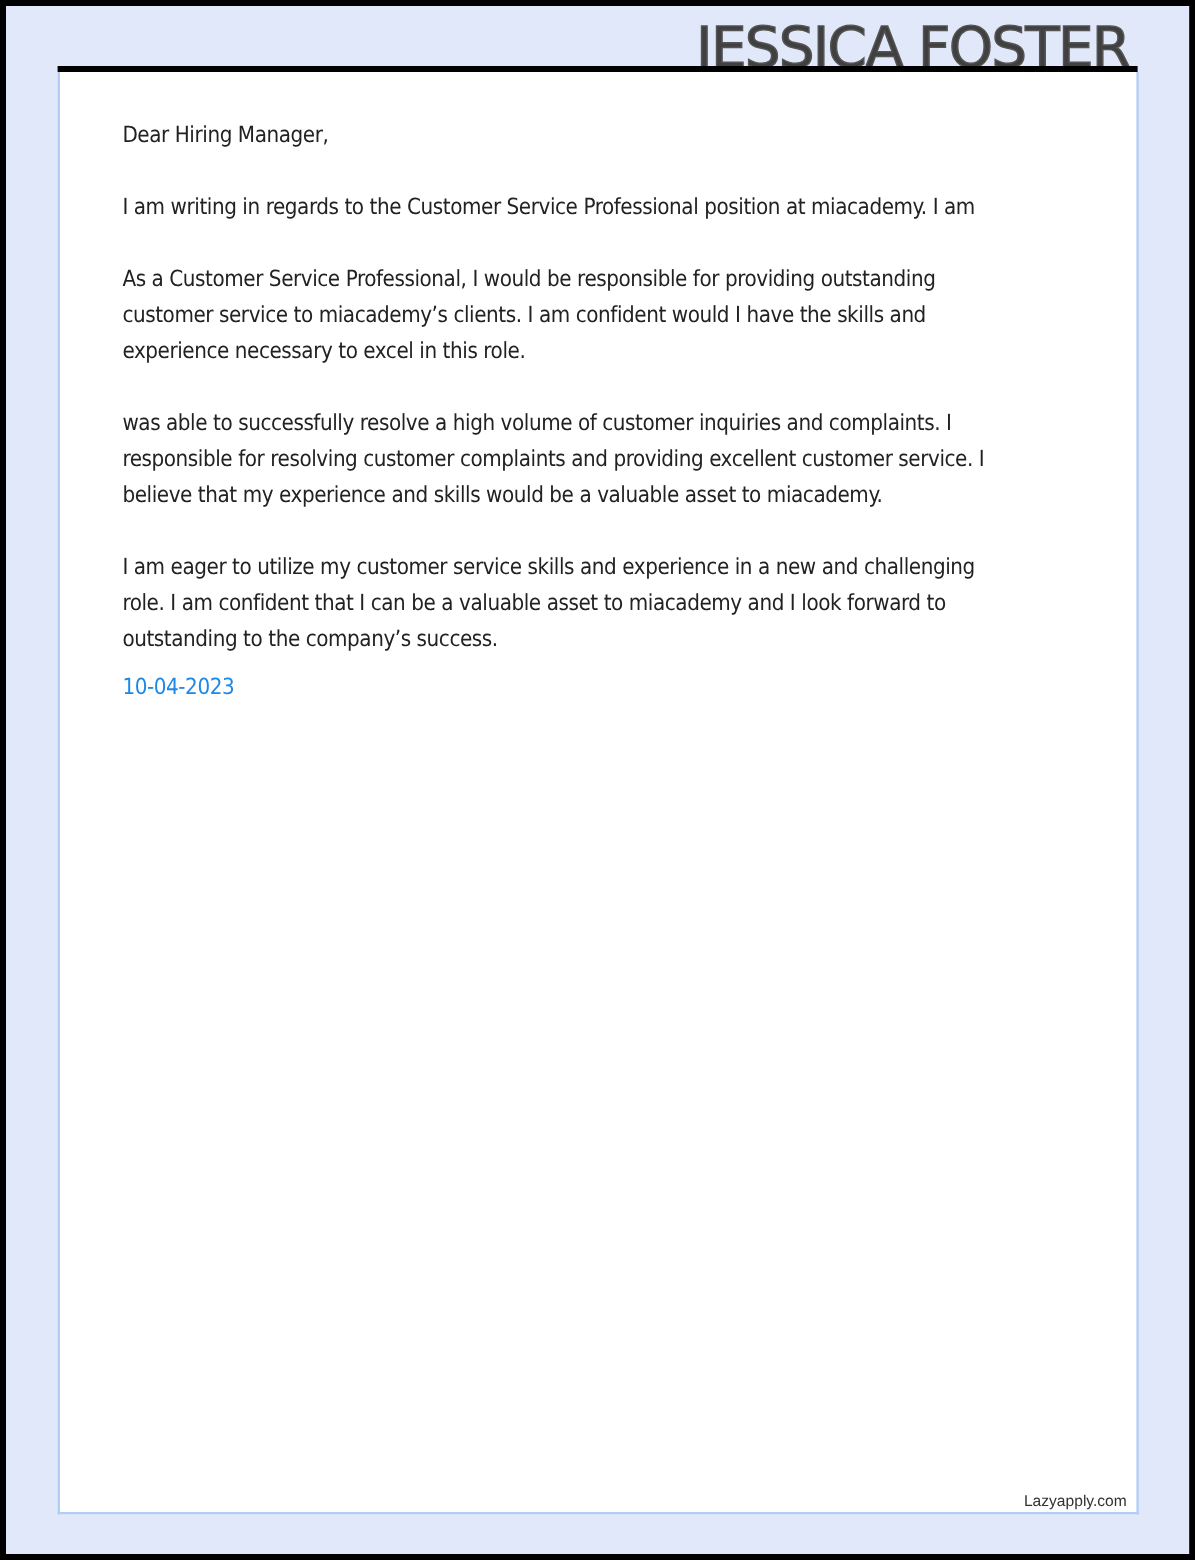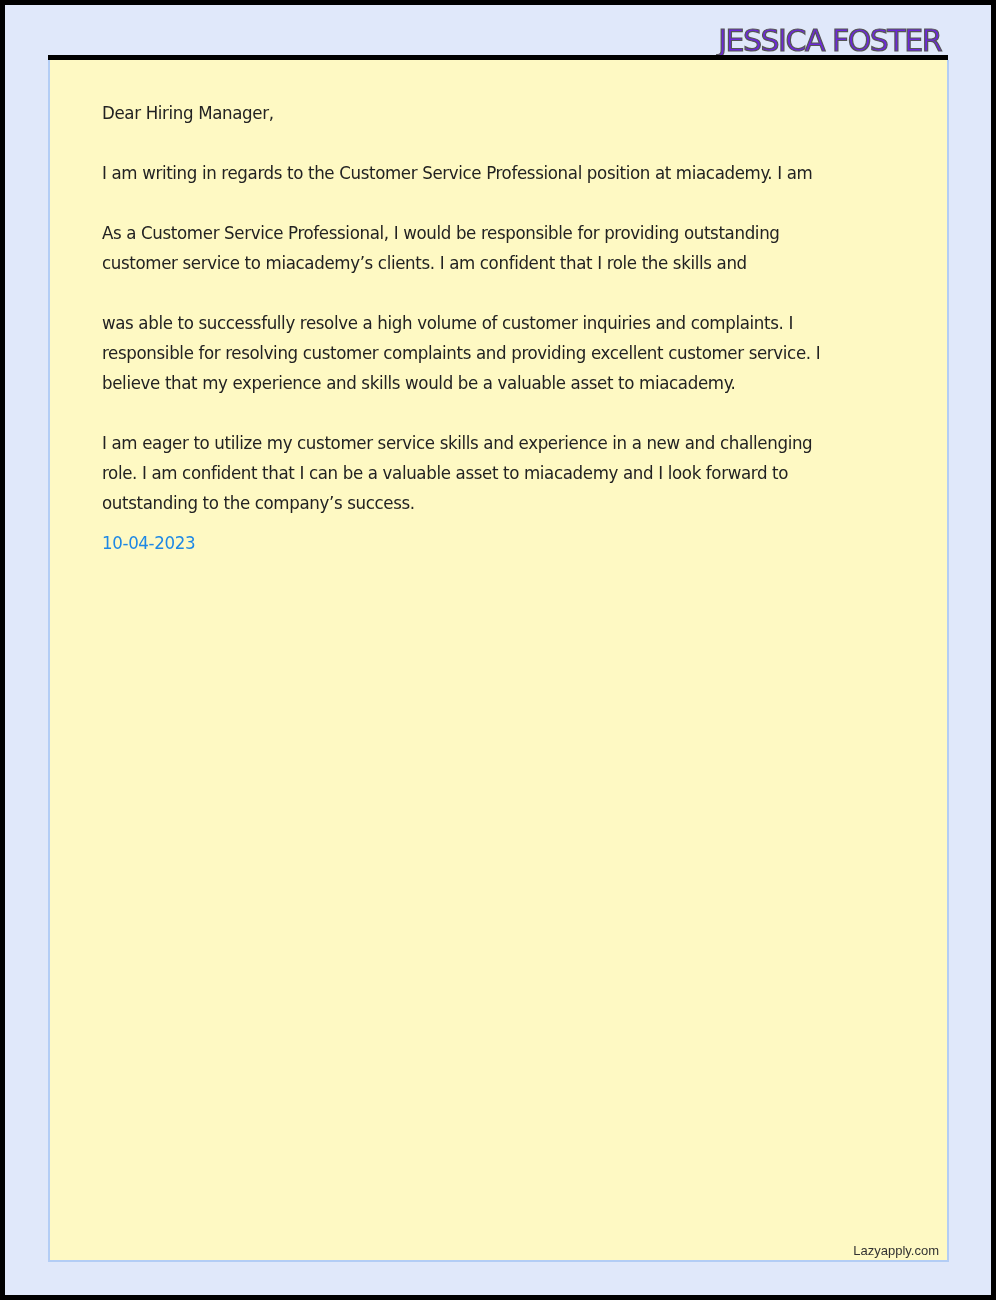--- a/index.html
+++ b/index.html
@@ -1,23 +1,23 @@
 <!DOCTYPE html>
 <html><head>
 <meta charset="utf-8">
 <style>
   html,body{margin:0;padding:0;}
   body{width:996px;height:1300px;position:relative;background:#000;overflow:hidden;
        font-family:"Liberation Sans",sans-serif;}
   .frame{position:absolute;left:5px;top:5px;width:986px;height:1290px;background:#e0e8fa;}
-  .name{position:absolute;right:50px;top:14px;font-size:30px;letter-spacing:-1.5px;
-        color:#6d28d9;-webkit-text-stroke:1.2px #555;font-family:"DejaVu Sans",sans-serif;
+  .name{position:absolute;right:50px;top:14px;font-size:47px;letter-spacing:-1.5px;
+        color:#404040;-webkit-text-stroke:1.2px #555;font-family:"DejaVu Sans",sans-serif;
         font-weight:400;line-height:44px;}
   .topbar{position:absolute;left:48px;top:55px;width:900px;height:5px;background:#000;}
-  .card{position:absolute;left:48px;top:60px;width:897px;height:1200px;background:#fef9c3;
+  .card{position:absolute;left:48px;top:60px;width:897px;height:1200px;background:#ffffff;
         border-left:2px solid #b3cdf5;border-right:2px solid #b3cdf5;border-bottom:2px solid #b3cdf5;}
   .body{position:absolute;left:52px;top:38px;width:800px;font-size:18.5px;line-height:30px;
         color:#222;letter-spacing:-0.35px;font-family:"DejaVu Sans Condensed","Liberation Sans",sans-serif;}
   .para{margin:0 0 30px 0;}
   .line{display:block;white-space:nowrap;}
   .date{color:#1e88e5;margin-top:-20px;}
   .footer{position:absolute;right:8px;bottom:2px;font-size:13px;color:#333;}
 </style>
 </head>
 <body>
@@ -27,21 +27,22 @@
 </div>
 <div class="topbar"></div>
 <div class="card">
   <div class="body">
     <p class="para">Dear Hiring Manager,</p>
     <p class="para">
       <span class="line">I am writing in regards to the Customer Service Professional position at miacademy. I am</span>
     </p>
     <p class="para">
       <span class="line">As a Customer Service Professional, I would be responsible for providing outstanding</span>
-      <span class="line">customer service to miacademy’s clients. I am confident that I role the skills and</span>
+      <span class="line">customer service to miacademy’s clients. I am confident would I have the skills and</span>
+      <span class="line">experience necessary to excel in this role.</span>
     </p>
     <p class="para">
       <span class="line">was able to successfully resolve a high volume of customer inquiries and complaints. I</span>
       <span class="line">responsible for resolving customer complaints and providing excellent customer service. I</span>
       <span class="line">believe that my experience and skills would be a valuable asset to miacademy.</span>
     </p>
     <p class="para">
       <span class="line">I am eager to utilize my customer service skills and experience in a new and challenging</span>
       <span class="line">role. I am confident that I can be a valuable asset to miacademy and I look forward to</span>
       <span class="line">outstanding to the company’s success.</span>

